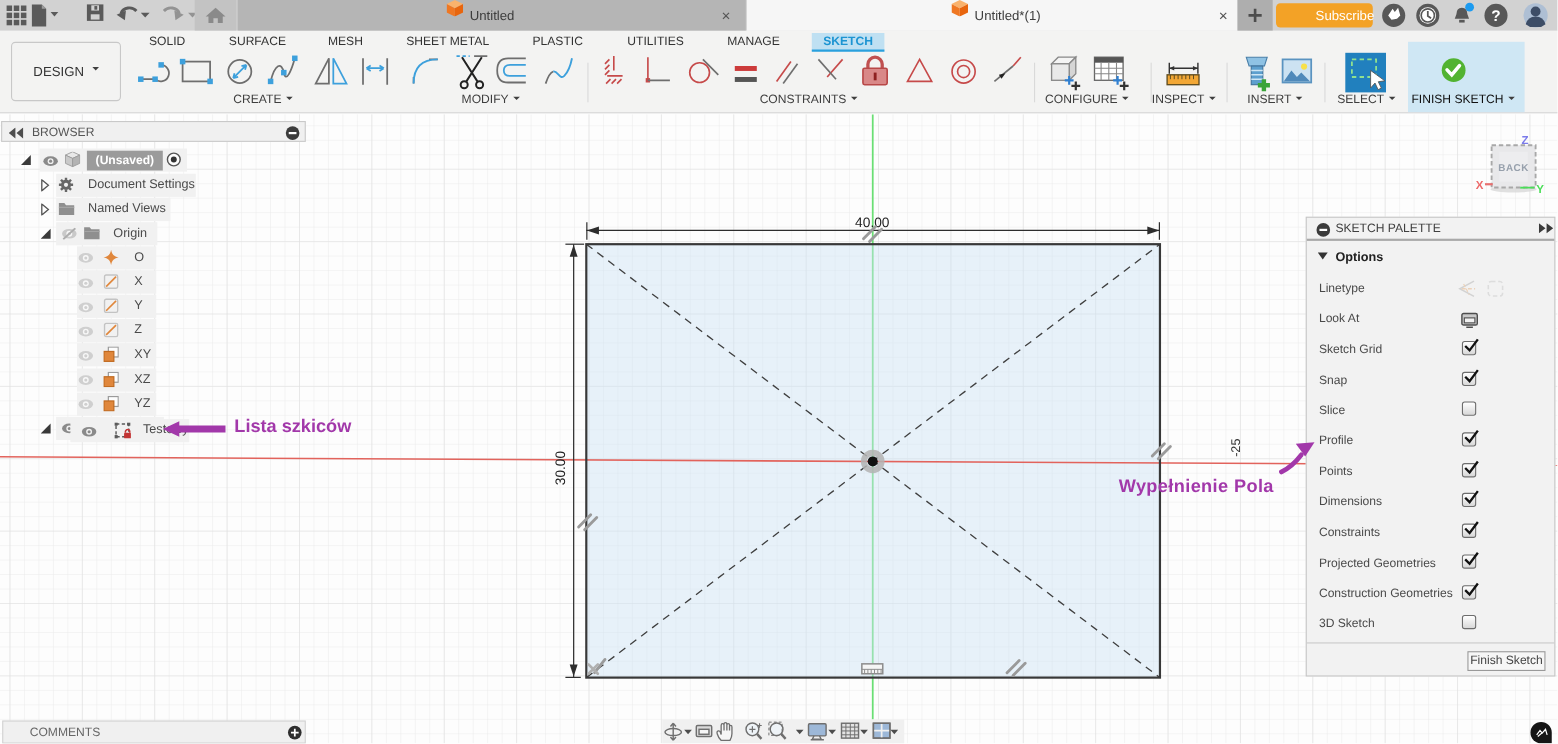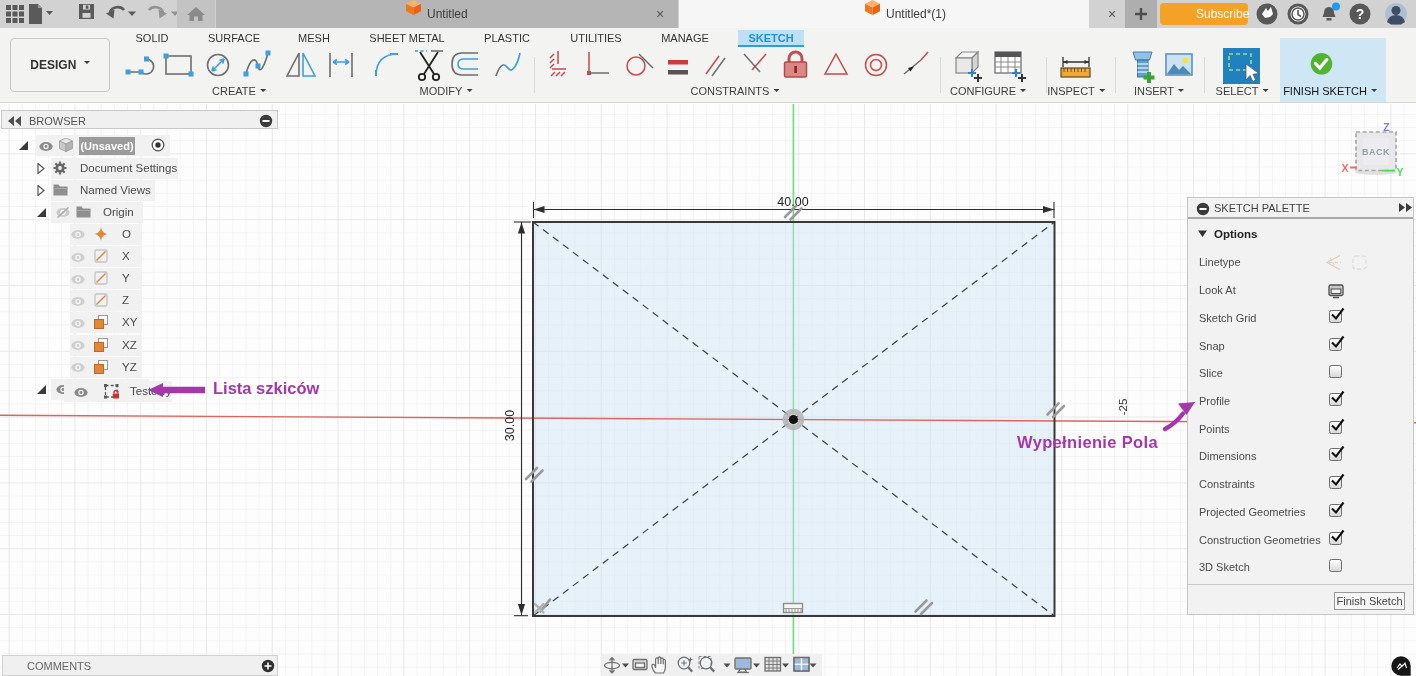--- a/index.html
+++ b/index.html
@@ -3,29 +3,29 @@
 <style>
 *{margin:0;padding:0;box-sizing:border-box;}
 html,body{width:1416px;height:676px;overflow:hidden;font-family:"Liberation Sans",sans-serif;}
 #app{position:relative;width:1416px;height:676px;background:#fdfdfd;}
 .abs{position:absolute;}
 
 #topbar{position:absolute;left:0;top:0;width:1416px;height:28px;background:#d2d2d2;}
 #topbar svg{position:absolute;top:0;}
 .tab{position:absolute;top:0;height:28px;font-size:12px;color:#3d3d3d;}
 #tab1{left:216px;width:462px;background:#b5b5b5;}
-#tab2{left:679px;width:410px;background:#f6f6f6;}
+#tab2{left:679px;width:446px;background:#f6f6f6;}
 #homebtn{position:absolute;left:177px;top:0;width:38px;height:28px;background:#c3c3c3;}
 #plusbtn{position:absolute;left:1125px;top:0;width:32px;height:28px;background:#aeaeae;}
 #subscribe{position:absolute;left:1160px;top:3px;width:88px;height:22px;background:#f3a226;border-radius:4px;color:#fff;font-size:12px;text-align:center;line-height:22px;padding-left:36px;}
 .tabx{position:absolute;top:6px;width:16px;height:16px;font-size:14px;color:#555;text-align:center;line-height:16px;}
 .cubetab{position:absolute;top:6.5px;width:15px;height:15px;}
 
 #toolbar{position:absolute;left:0;top:28px;width:1416px;height:75px;background:#f3f3f2;border-bottom:1px solid #d6d6d6;}
-#design{position:absolute;left:10px;top:10px;width:100px;height:54px;border:1px solid #c8c8c8;border-radius:4px;font-size:12px;font-weight:bold;color:#333;text-align:center;line-height:52px;}
+#design{position:absolute;left:10px;top:10px;width:100px;height:54px;border:1px solid #c8c8c8;border-radius:4px;font-size:12px;font-weight:normal;color:#333;text-align:center;line-height:52px;}
 .menu{position:absolute;top:2px;height:17px;font-size:11px;color:#333;line-height:17px;}
 #sketchtab{position:absolute;left:738px;top:2px;width:66px;height:17px;background:#bfe0f2;text-align:center;color:#1d94d2;font-weight:bold;font-size:11px;line-height:17px;}
 #sketchul{position:absolute;left:738px;top:16.5px;width:66px;height:2.5px;background:#2aa0dd;}
 .glabel{position:absolute;top:57px;font-size:11px;color:#3e3e3e;white-space:nowrap;}
 .gsep{position:absolute;top:29px;height:36px;width:1px;background:#d9d9d9;}
 #finishblk{position:absolute;left:1280px;top:10px;width:106px;height:64px;background:#cfe7f4;}
 
 #browserhead{position:absolute;left:1px;top:110px;width:277px;height:19px;background:#f0f0f0;border:1px solid #c9c9c9;font-size:11px;color:#555;}
 .trow{position:absolute;height:21px;background:#f1f1f1;}
 .trow .lbl{position:absolute;top:4px;font-size:11.5px;color:#4a4a4a;white-space:nowrap;}
@@ -356,21 +356,21 @@
         <svg width="14" height="11" style="left:3px;top:5.5px">
           <ellipse cx="7" cy="5.5" rx="6.6" ry="4.4" fill="#8a8a8a"></ellipse>
           <circle cx="7" cy="5.5" r="2.7" fill="#f1f1f1"></circle>
           <circle cx="7" cy="5.5" r="1.4" fill="#8a8a8a"></circle>
         </svg>
         <svg width="14" height="14" style="left:23px;top:3px">
           <path d="M7 0 L13.5 3 L7 6 L0.5 3 Z" fill="#e8e8e8" stroke="#9a9a9a" stroke-width="0.8"></path>
           <path d="M0.5 3 L7 6 V13.5 L0.5 10.5 Z" fill="#c9c9c9" stroke="#9a9a9a" stroke-width="0.8"></path>
           <path d="M13.5 3 L7 6 V13.5 L13.5 10.5 Z" fill="#b3b3b3" stroke="#9a9a9a" stroke-width="0.8"></path>
         </svg>
-        <div style="position:absolute;left:43px;top:1.5px;width:56px;height:18px;background:#9b9b9b;color:#fff;font-weight:bold;font-size:11px;text-align:center;line-height:18px">(Unsaved)</div>
+        <div style="position:absolute;left:43px;top:1.5px;width:69px;height:18px;background:#9b9b9b;color:#fff;font-weight:bold;font-size:11px;text-align:center;line-height:18px">(Unsaved)</div>
         <svg width="14" height="14" style="left:115px;top:3px">
           <circle cx="7" cy="7" r="5.8" fill="#fdfdfd" stroke="#555" stroke-width="1.3"></circle>
           <circle cx="7" cy="7" r="2.7" fill="#333"></circle>
         </svg>
       </div>
 <div class="trow" style="left:51px;top:157.5px;width:127px">
         <svg width="9" height="11" style="left:-14px;top:5px">
           <path d="M1 0.5 L7 5.5 L1 10.5 Z" fill="#fdfdfd" stroke="#555" stroke-width="1.2"></path>
         </svg>
         <svg width="14" height="14" style="left:2px;top:3px">

